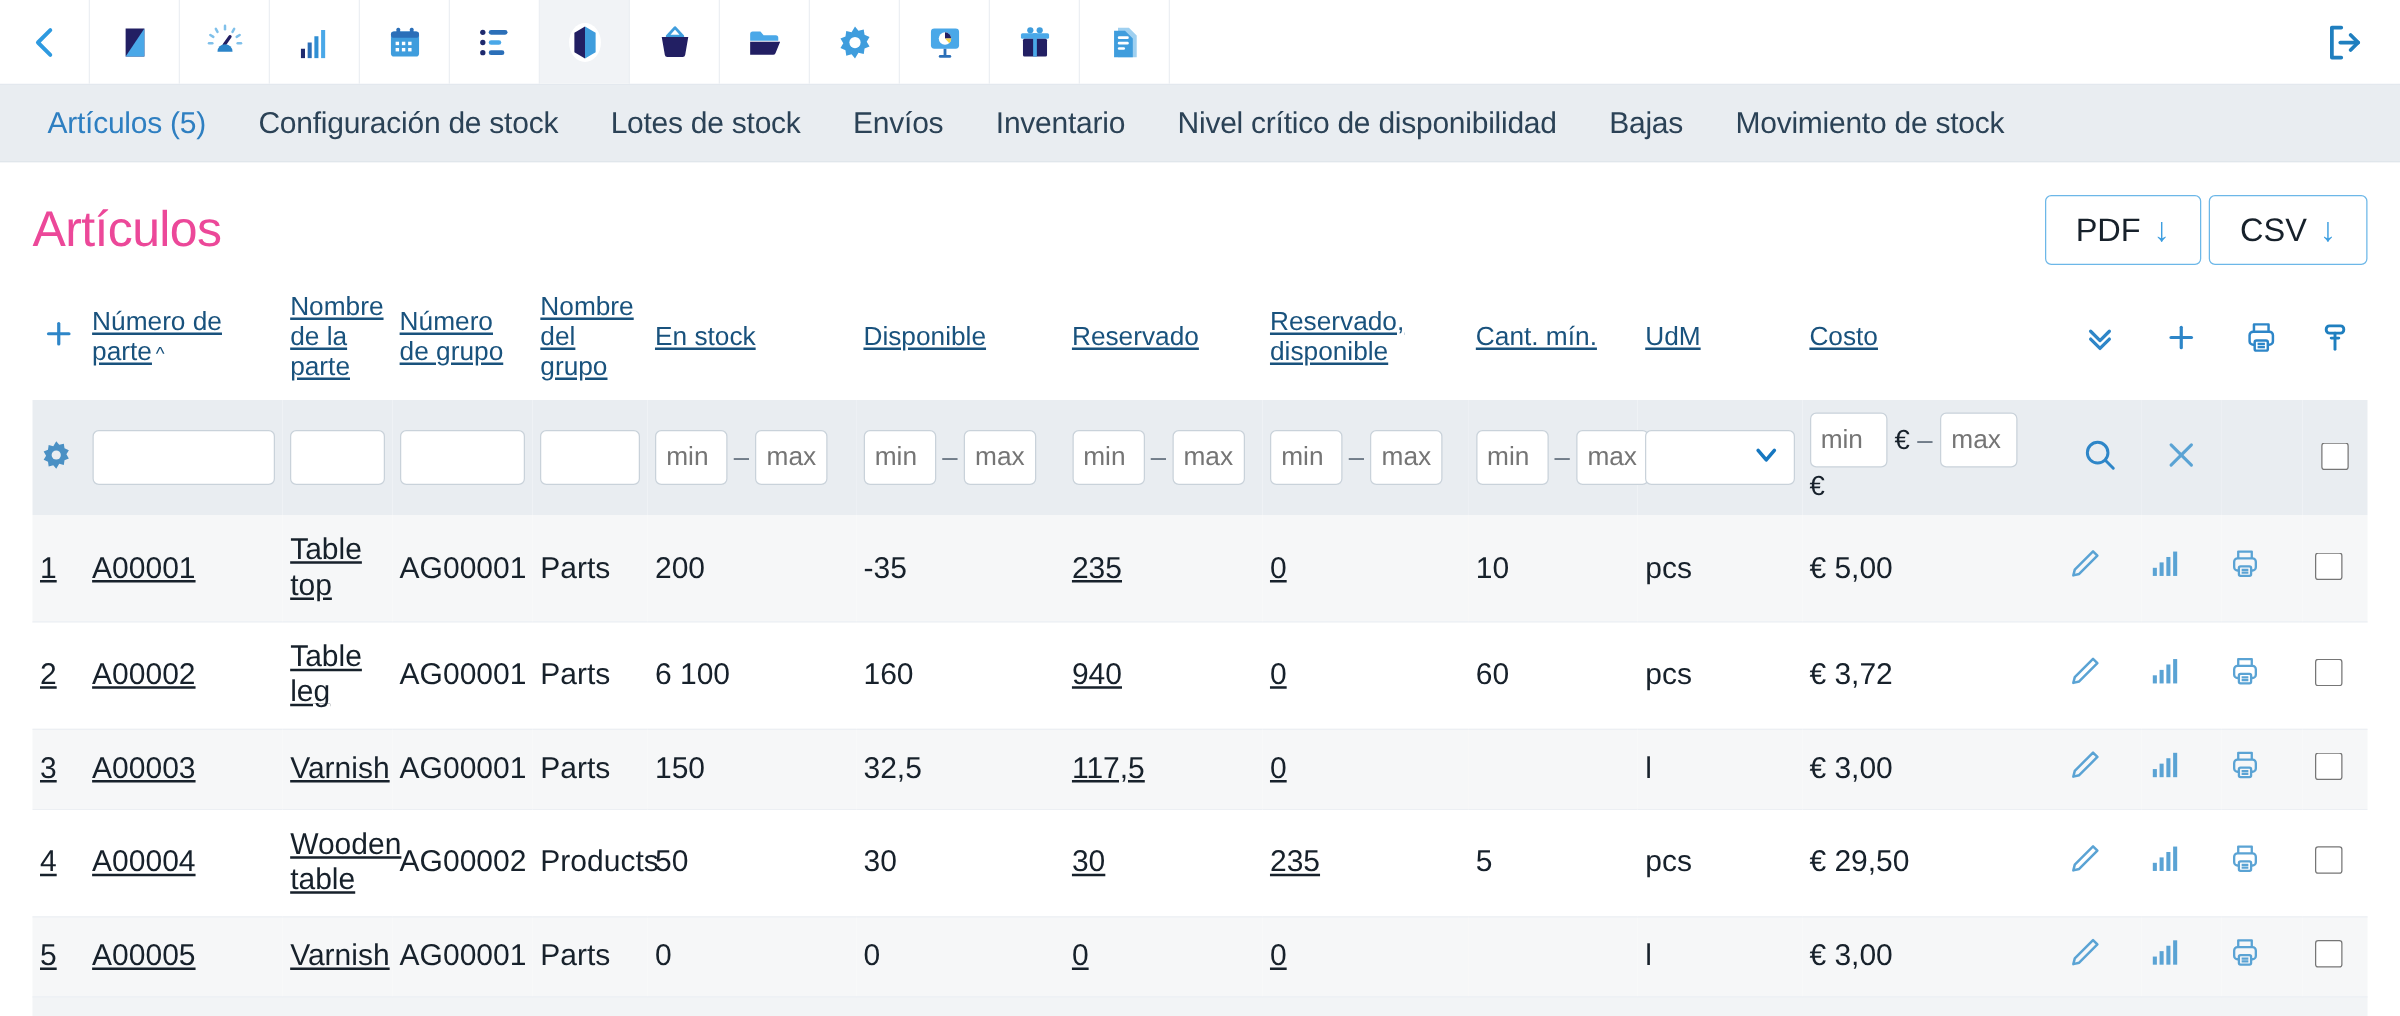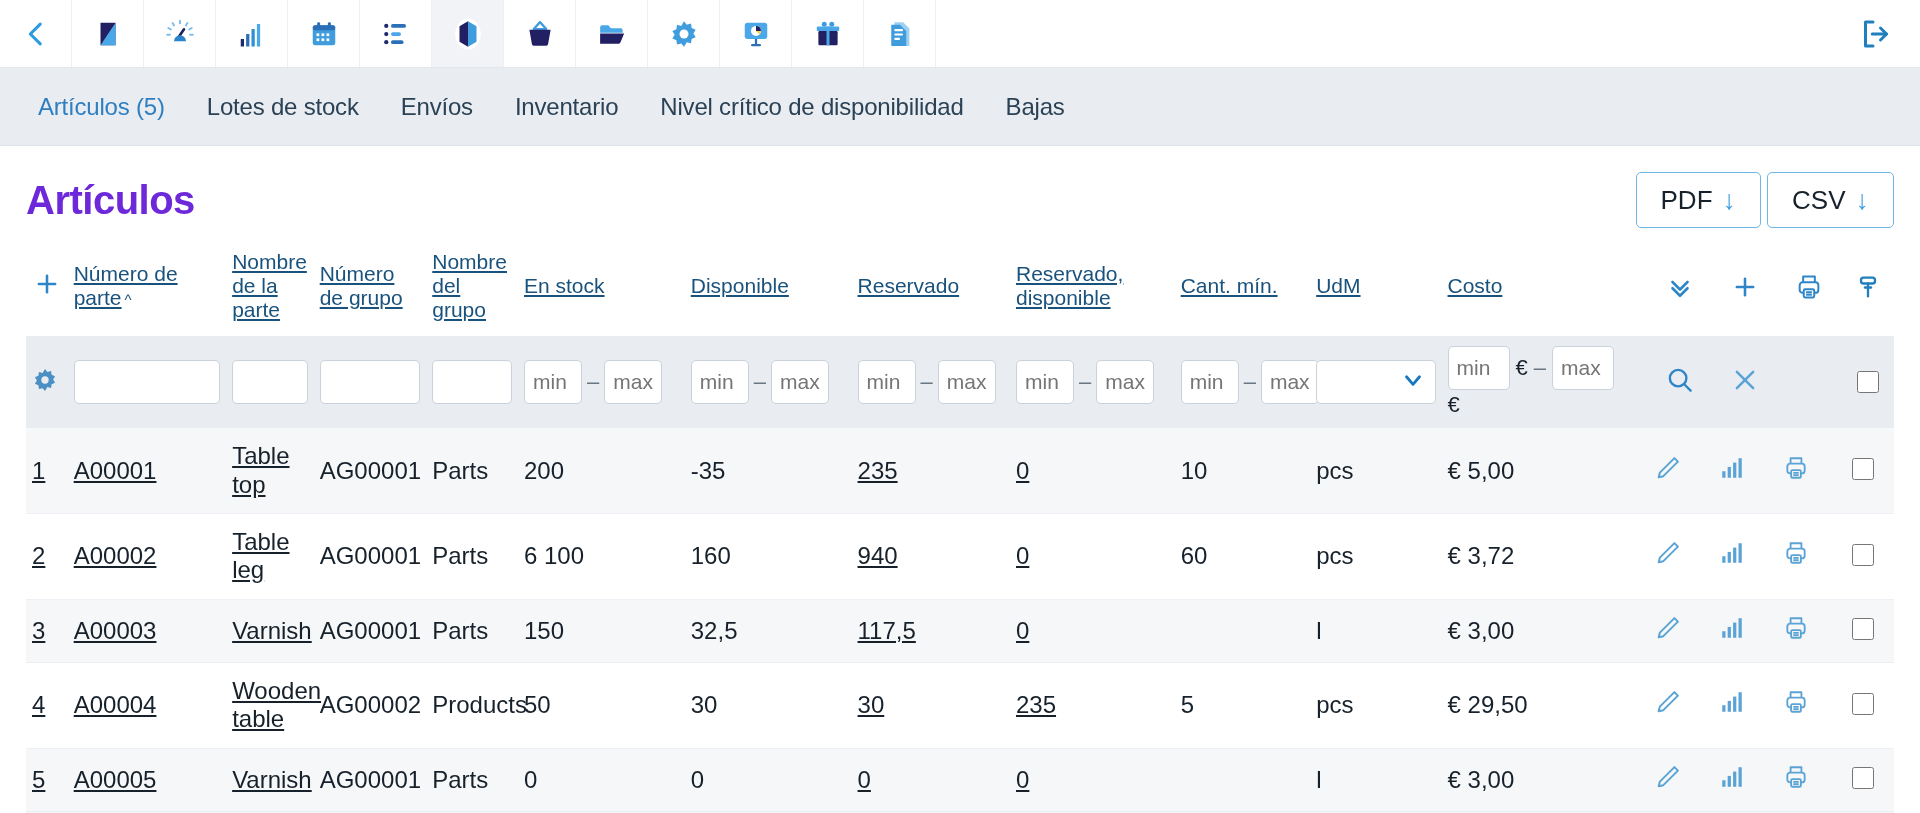--- a/index.html
+++ b/index.html
@@ -36,21 +36,21 @@
   .tb-cell svg { display: block; }
   .logout-cell {
     position: absolute;
     right: 26px; top: 0; bottom: 0;
     display: flex; align-items: center;
     cursor: pointer;
   }
 
   
   .navbar {
-    height: 78px;
+    height: 62px;
     background: #e9edf1;
     display: flex;
     align-items: center;
     padding-left: 26px;
     gap: 0px;
     border-bottom: 1px solid #dde3e9;
   }
   .nav-item {
     font-size: 24px;
     color: #2b4256;
@@ -65,22 +65,22 @@
   
   .page-head {
     display: flex;
     align-items: center;
     justify-content: space-between;
     padding: 26px 26px 14px 26px;
     background: #fff;
   }
   .page-title {
     font-size: 40px;
-    font-weight: bold;
-    color: #6d28d9;
+    font-weight: normal;
+    color: #ec4899;
     letter-spacing: -0.5px;
   }
   .head-actions { display: flex; gap: 6px; }
   .btn {
     border: 1px solid #6cb7e8;
     border-radius: 5px;
     background: #fff;
     height: 56px;
     padding: 0 24px;
     font-size: 26px;
@@ -342,25 +342,27 @@
     <svg width="36" height="36" viewBox="0 0 24 24" fill="none" stroke="#1f7fbf" stroke-width="2" stroke-linecap="round" stroke-linejoin="round">
         <path d="M10 4H5v16h5"></path>
         <polyline points="15 8 19 12 15 16"></polyline>
         <line x1="9.5" y1="12" x2="19" y2="12"></line>
       </svg>
   </div>
 </div>
 
 <div class="navbar">
   <div class="nav-item active">Artículos (5)</div>
+  <div class="nav-item">Configuración de stock</div>
   <div class="nav-item">Lotes de stock</div>
   <div class="nav-item">Envíos</div>
   <div class="nav-item">Inventario</div>
   <div class="nav-item">Nivel crítico de disponibilidad</div>
   <div class="nav-item">Bajas</div>
+  <div class="nav-item">Movimiento de stock</div>
 </div>
 
 <div class="page-head">
   <div class="page-title">Artículos</div>
   <div class="head-actions">
     <div class="btn">
       <span>PDF</span>
       <span class="arr">↓</span>
     </div>
     <div class="btn">

